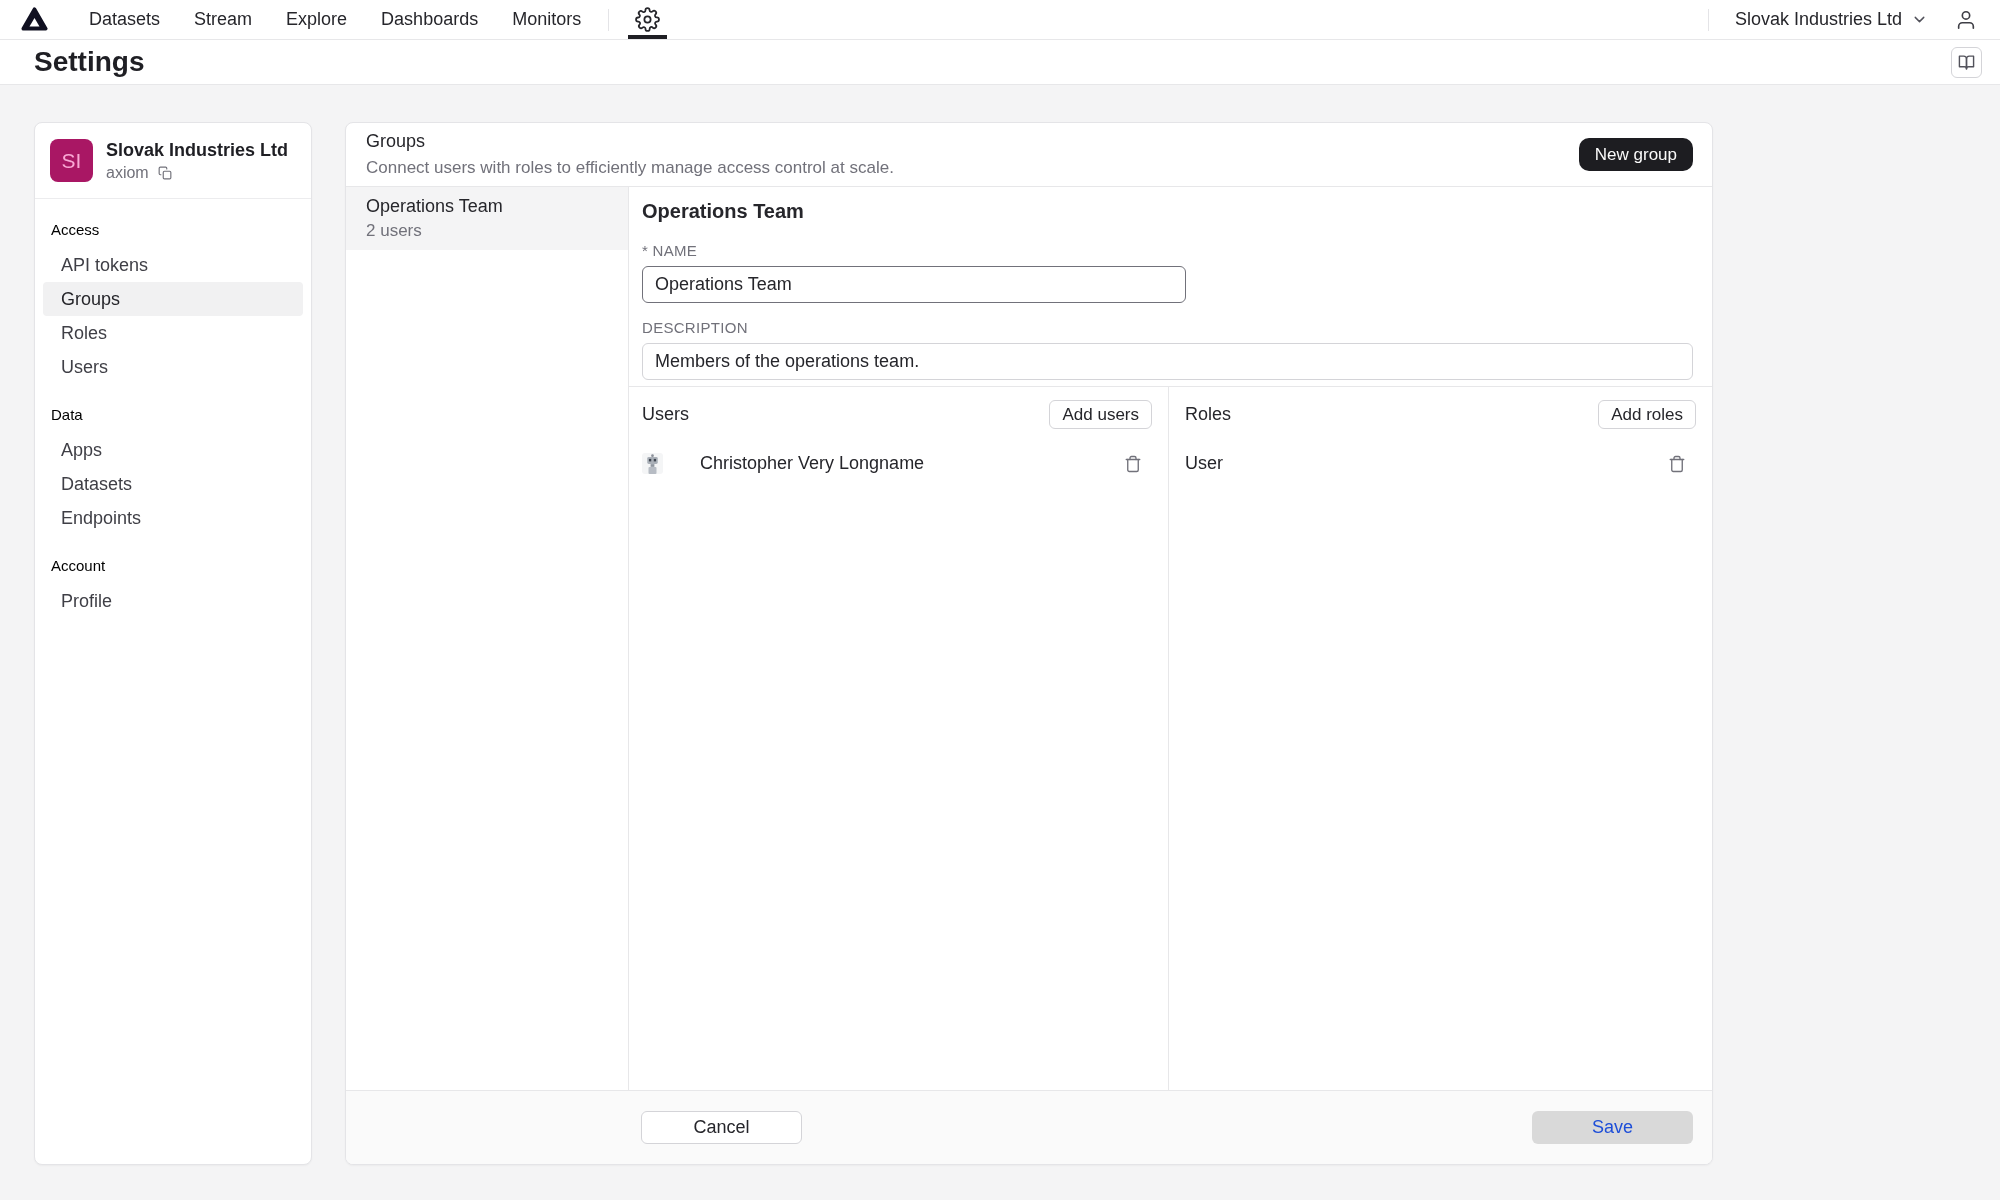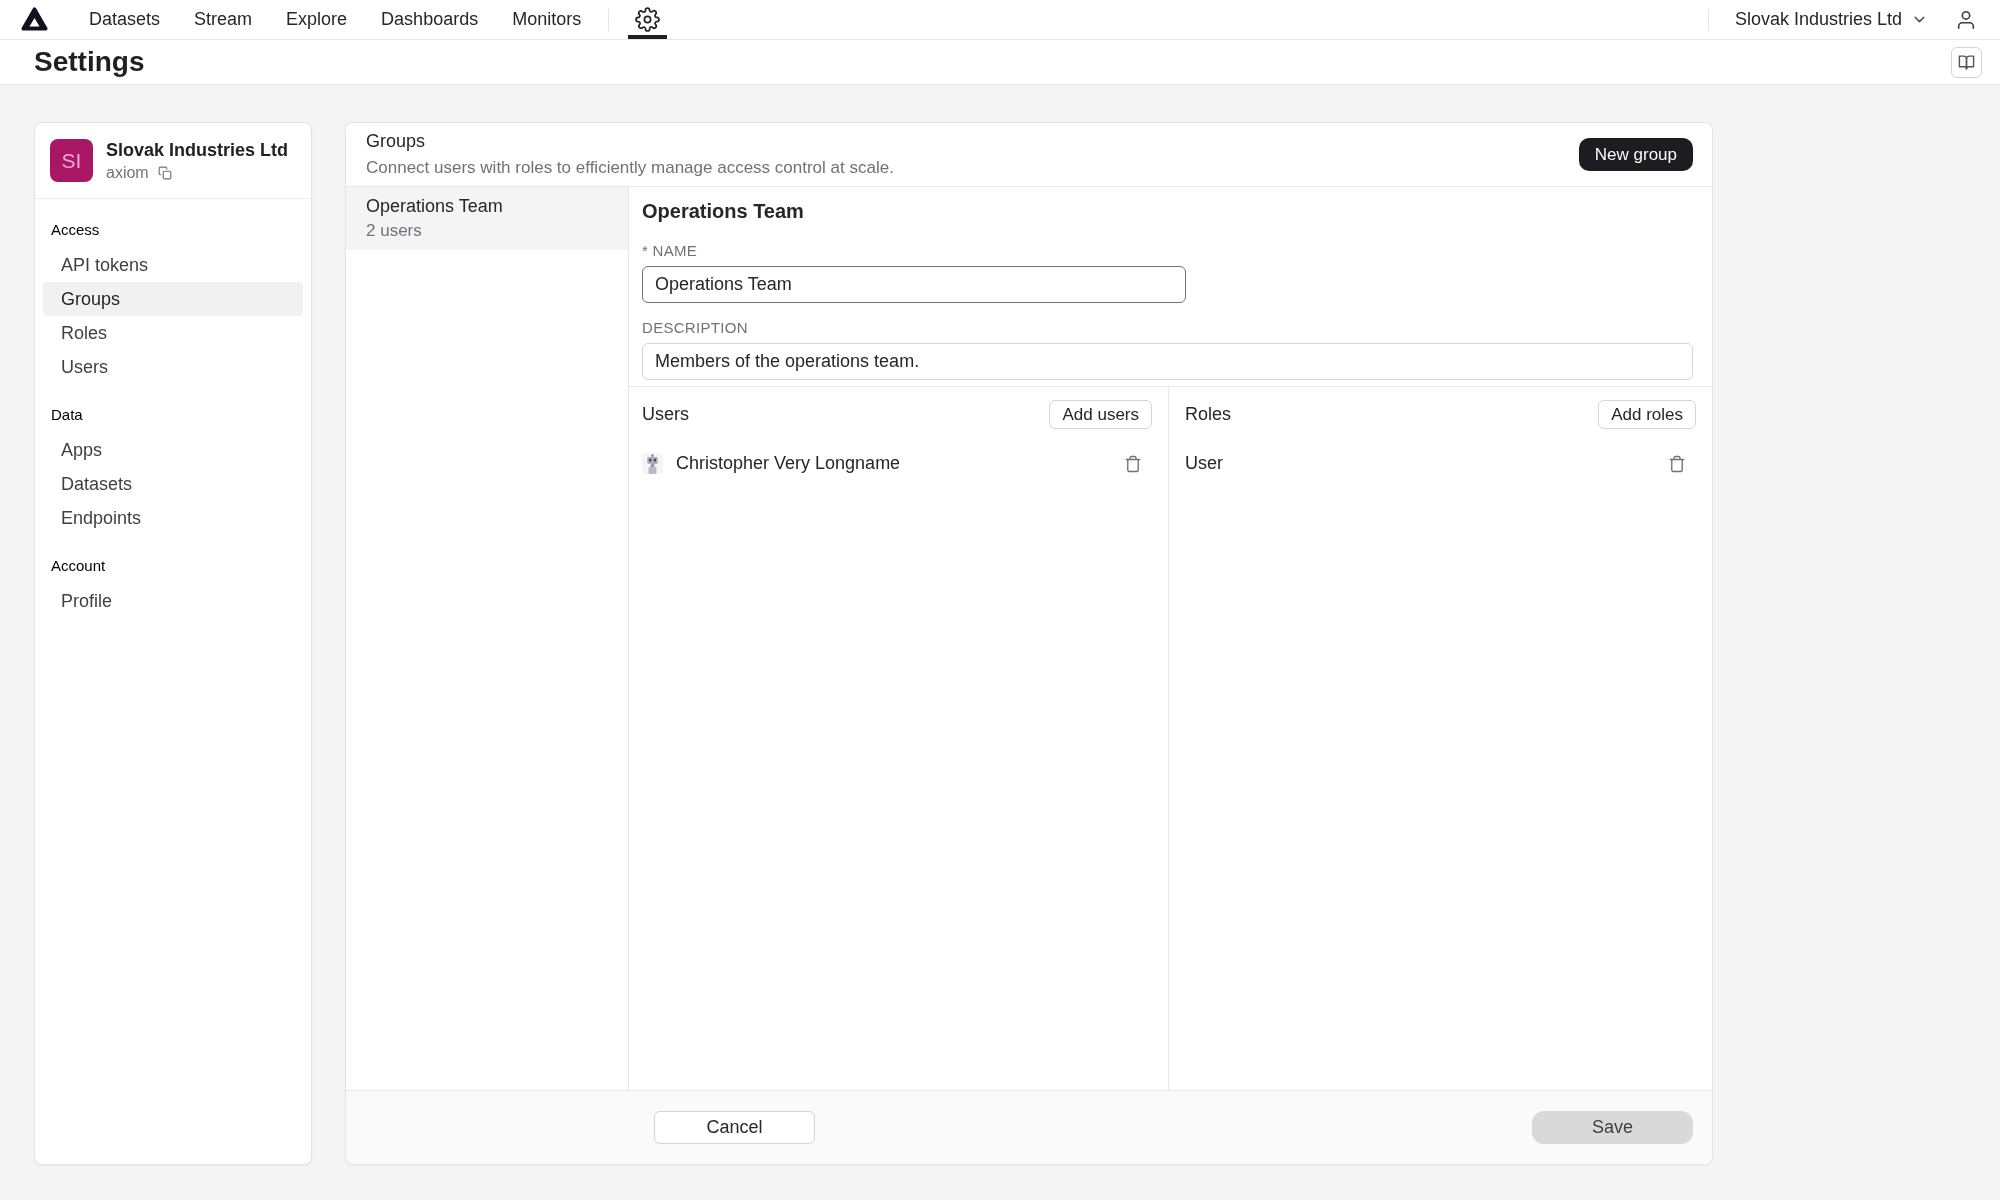--- a/index.html
+++ b/index.html
@@ -132,41 +132,40 @@
   .sec { padding:13px 16px 0 13px; }
   .sec-users { width:540px; border-right:1px solid #e7e7e9; }
   .sec-roles { flex:1; padding-left:16px; }
   .sec-head { display:flex; align-items:center; justify-content:space-between; }
   .sec-title { font-size:18px; color:#26262b; }
   .btn-outline {
     height:29px; padding:0 12px; background:#fff; border:1px solid #d4d4d8;
     border-radius:6px; font-size:17px; color:#26262b; cursor:pointer;
     font-family:"Liberation Sans", sans-serif;
   }
-  .entity-row { display:flex; align-items:center; margin-top:24px; padding-right:10px; }
+  .entity-row { display:flex; align-items:center; margin-top:24px; padding-right:10px;gap:24px; }
   .member-avatar { width:21px; height:21px; border-radius:3px; overflow:hidden; }
   .member-name { font-size:18px; color:#26262b; margin-left:13px; }
   .role-name { font-size:18px; color:#26262b; }
   .trash-btn { margin-left:auto; color:#71717a; cursor:pointer; background:none; border:none; }
   .trash-btn svg { width:18px; height:18px; }
 
   .detail-footer {
     grid-column:1 / 3; background:#fafafa; border-top:1px solid #e7e7e9;
     display:flex; align-items:center; justify-content:space-between;
     padding:0 19px 0 295px;
   }
   .btn-cancel {
     width:161px; height:33px; background:#fff; border:1px solid #d4d4d8;
     border-radius:6px; font-size:18px; color:#26262b; cursor:pointer;
     font-family:"Liberation Sans", sans-serif;
-    margin-left:13px;
   }
   .btn-save {
     width:161px; height:33px; background:#d9d9d9; border:none;
-    border-radius:12px; font-size:18px; color:#404040; cursor:default;
+    border-radius:6px; font-size:18px; color:#1d4ed8; cursor:default;
     font-family:"Liberation Sans", sans-serif;
   }
 </style>
 </head>
 <body>
 
 <div class="topnav">
   <svg class="logo" viewBox="0 0 28 28">
     <path d="M14 3.5 L25.5 23.5 H2.5 Z" fill="#101021" stroke="#101021" stroke-width="4" stroke-linejoin="round"></path>
     <path d="M14 12.5 L19.2 21.2 H8.8 Z" fill="#ffffff"></path>

